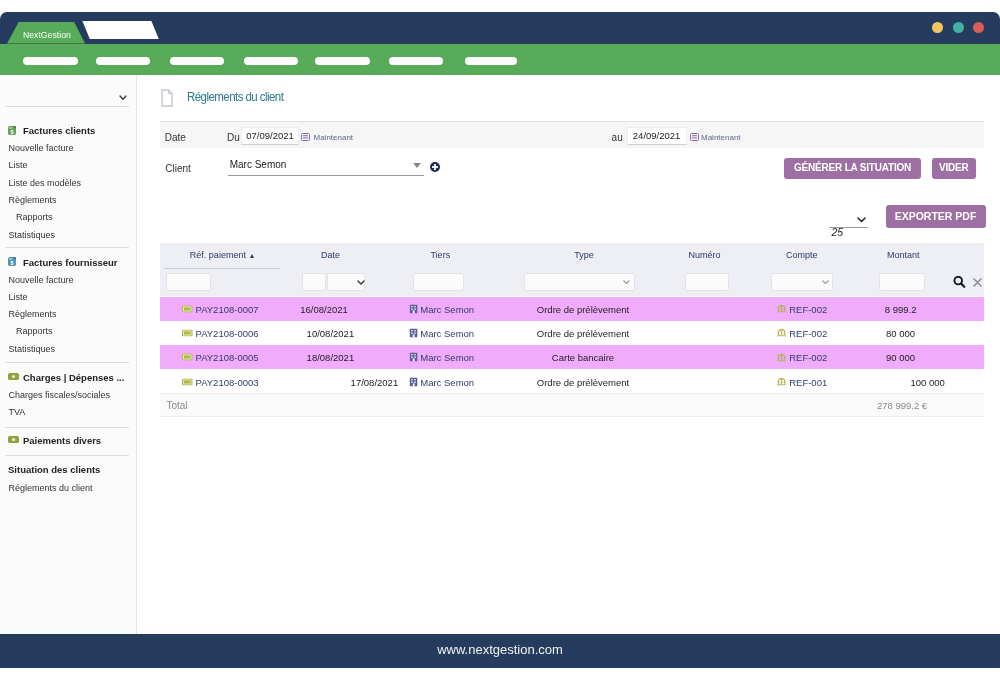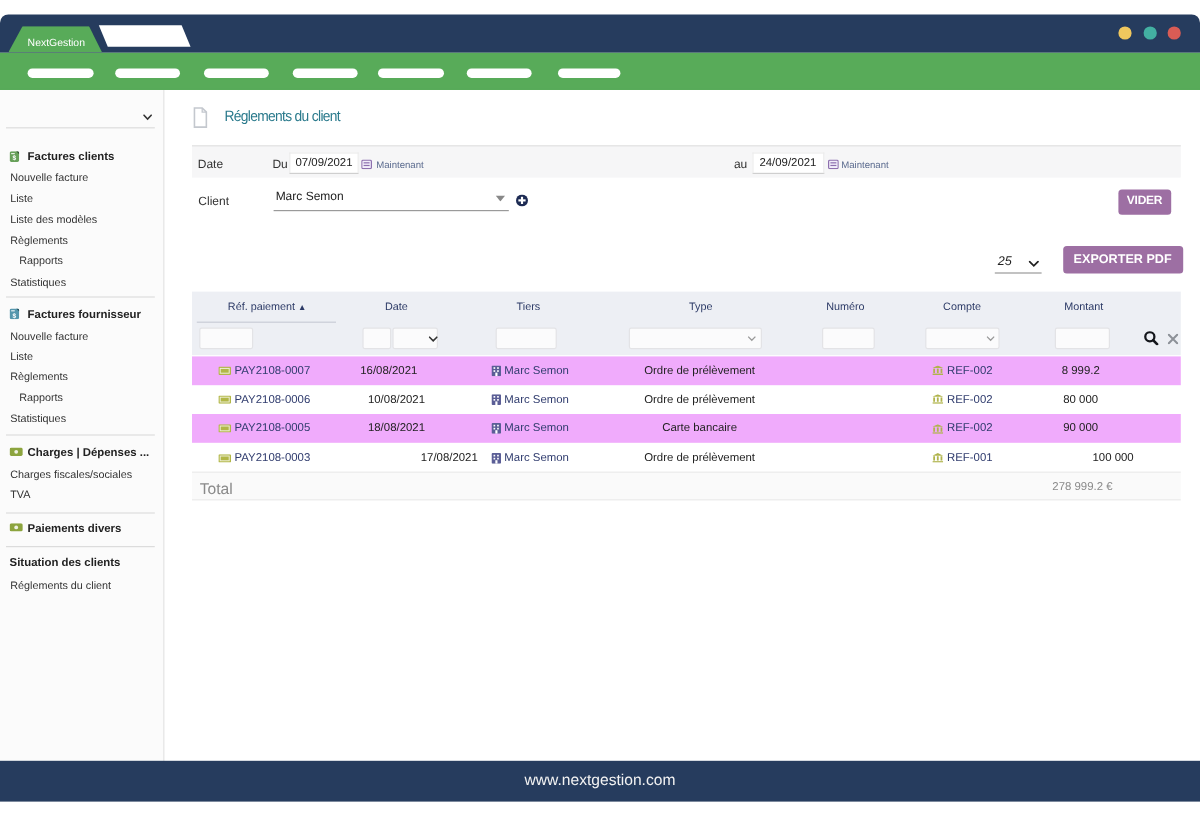--- a/index.html
+++ b/index.html
@@ -167,23 +167,24 @@
   <div class="t" style="left:90px;top:100px;width:195.5px;border-top:1px solid #9a9a9a;"></div>
   <svg class="t" style="left:275px;top:88.5px;" width="8" height="5" viewBox="0 0 8 5">
       <path d="M0 0 L8 0 L4 5 Z" fill="#888"></path>
     </svg>
   <svg class="t" style="left:292.4px;top:87.3px;" width="10" height="10" viewBox="0 0 10 10">
       <circle cx="5" cy="5" r="5" fill="#1d2b53"></circle>
       <rect x="4.1" y="2" width="1.8" height="6" fill="#fff"></rect>
       <rect x="2" y="4.1" width="6" height="1.8" fill="#fff"></rect>
     </svg>
 
+  <div class="btn" style="left:646.4px;top:83.2px;width:136.4px;height:21px;line-height:19.5px;">GÉNÉRER LA SITUATION</div>
   <div class="btn" style="left:793.8px;top:83.2px;width:44px;height:21px;line-height:19.5px;">VIDER</div>
 
-  <div class="t" style="left:693.5px;top:137px;font-size:10.5px;color:#222;font-style:italic;">25</div>
+  <div class="t" style="left:693.5px;top:151px;font-size:10.5px;color:#222;font-style:italic;">25</div>
   <svg class="t" style="left:719px;top:142px;" width="9" height="6" viewBox="0 0 9 6">
       <path d="M1 1 L4.5 4.5 L8 1" stroke="#222" stroke-width="1.5" fill="none" stroke-linecap="round"></path>
     </svg>
   <div class="t" style="left:690.8px;top:152px;width:39px;border-top:1px solid #9a9a9a;"></div>
   <div class="btn" style="left:747.5px;top:130px;width:100px;height:23px;line-height:22px;font-size:10.5px;letter-spacing:0;">EXPORTER PDF</div>
 
   <div id="thead">
     <div class="th" style="left:62.6px;">Réf. paiement <span style="font-size:7px;">▲</span></div>
     <div class="th" style="left:170.4px;">Date</div>
     <div class="th" style="left:280.3px;">Tiers</div>
@@ -344,21 +345,21 @@
           <rect x="0.7" y="2.7" width="1.5" height="3.6" fill="#b0b44c"></rect>
           <rect x="3.75" y="2.7" width="1.5" height="3.6" fill="#b0b44c"></rect>
           <rect x="6.8" y="2.7" width="1.5" height="3.6" fill="#b0b44c"></rect>
           <rect x="0" y="6.8" width="9" height="1.2" fill="#b0b44c"></rect>
         </svg>
         <span class="lnk">REF-001</span>
       </div>
     <div class="cell dk" style="left:740.6px;margin-left:27px;">100 000</div>
   </div>
   <div id="totrow">
-    <div class="t" style="left:6.4px;top:6px;font-size:13px;color:#8a8a8a;">Total</div>
+    <div class="t" style="left:6.4px;top:6px;font-size:10px;color:#8a8a8a;">Total</div>
     <div class="t" style="left:742px;top:6px;font-size:9.5px;color:#8a8a8a;transform:translateX(-50%);">278 999.2 €</div>
   </div>
 </div>
 
 <div class="abs" style="left:0;top:74.4px;width:1000px;height:1.1px;background:#58ab59;"></div>
 <div id="footer" class="abs">
     <div>www.nextgestion.com</div>
   </div>
 
 </body></html>

